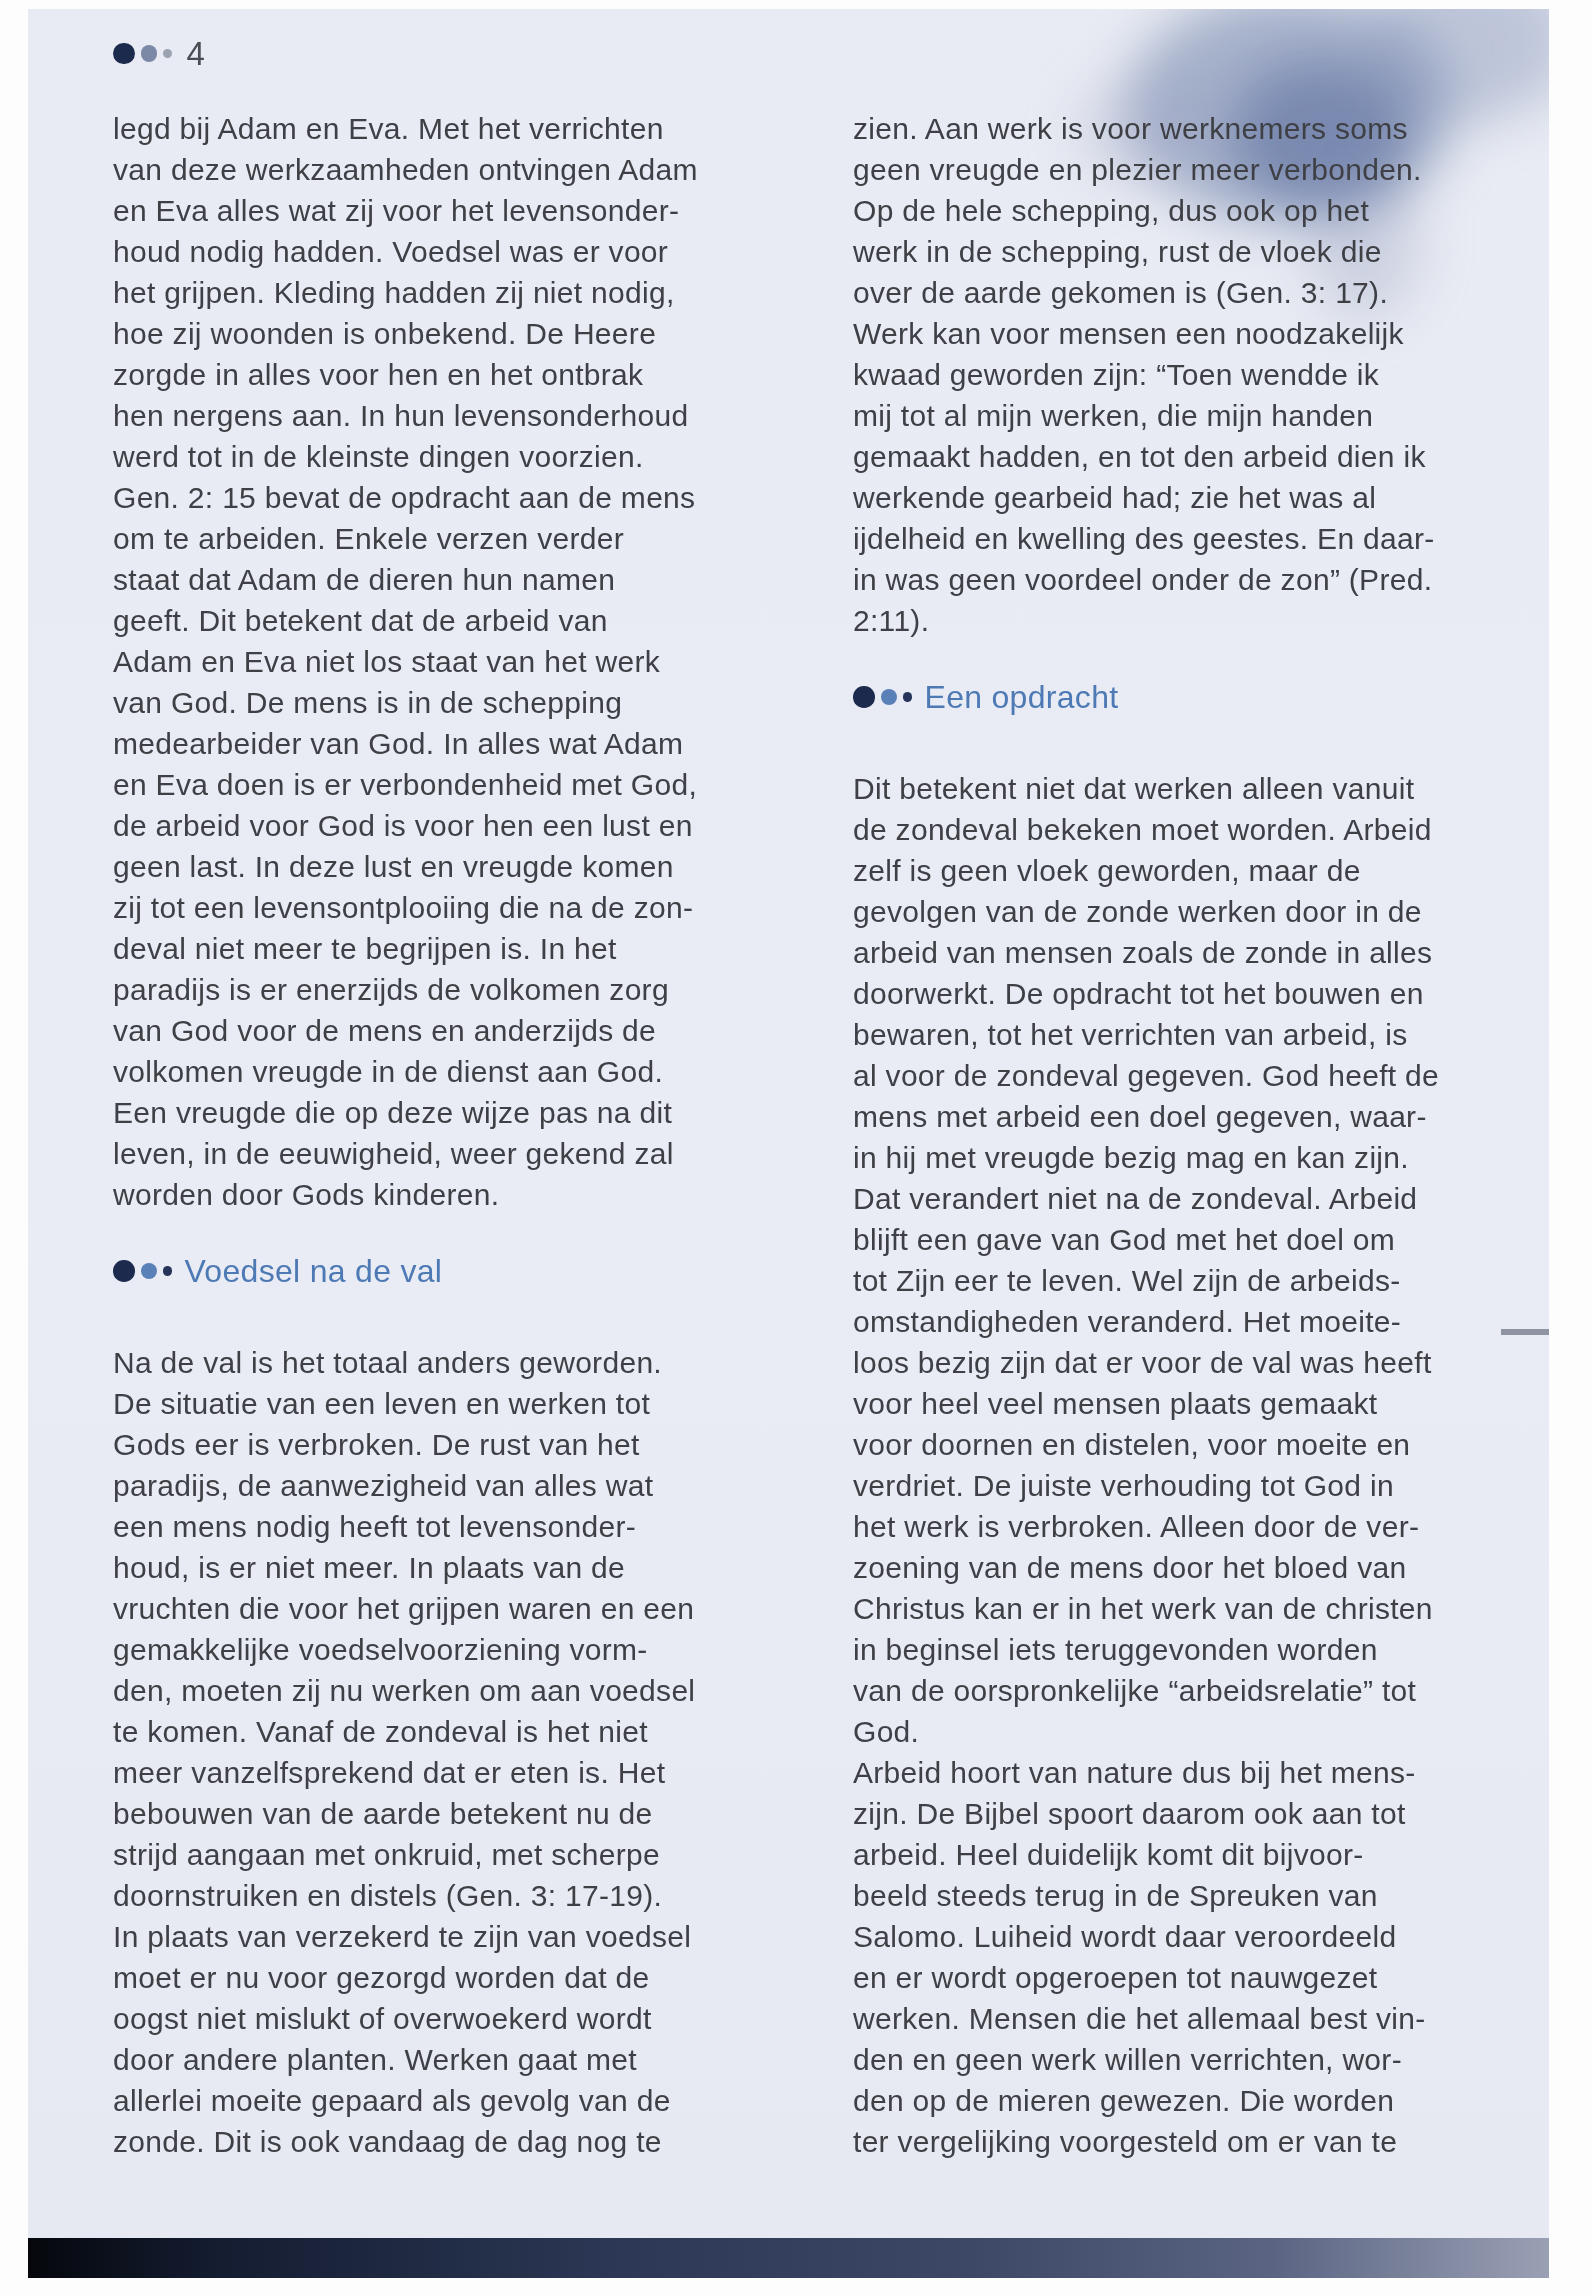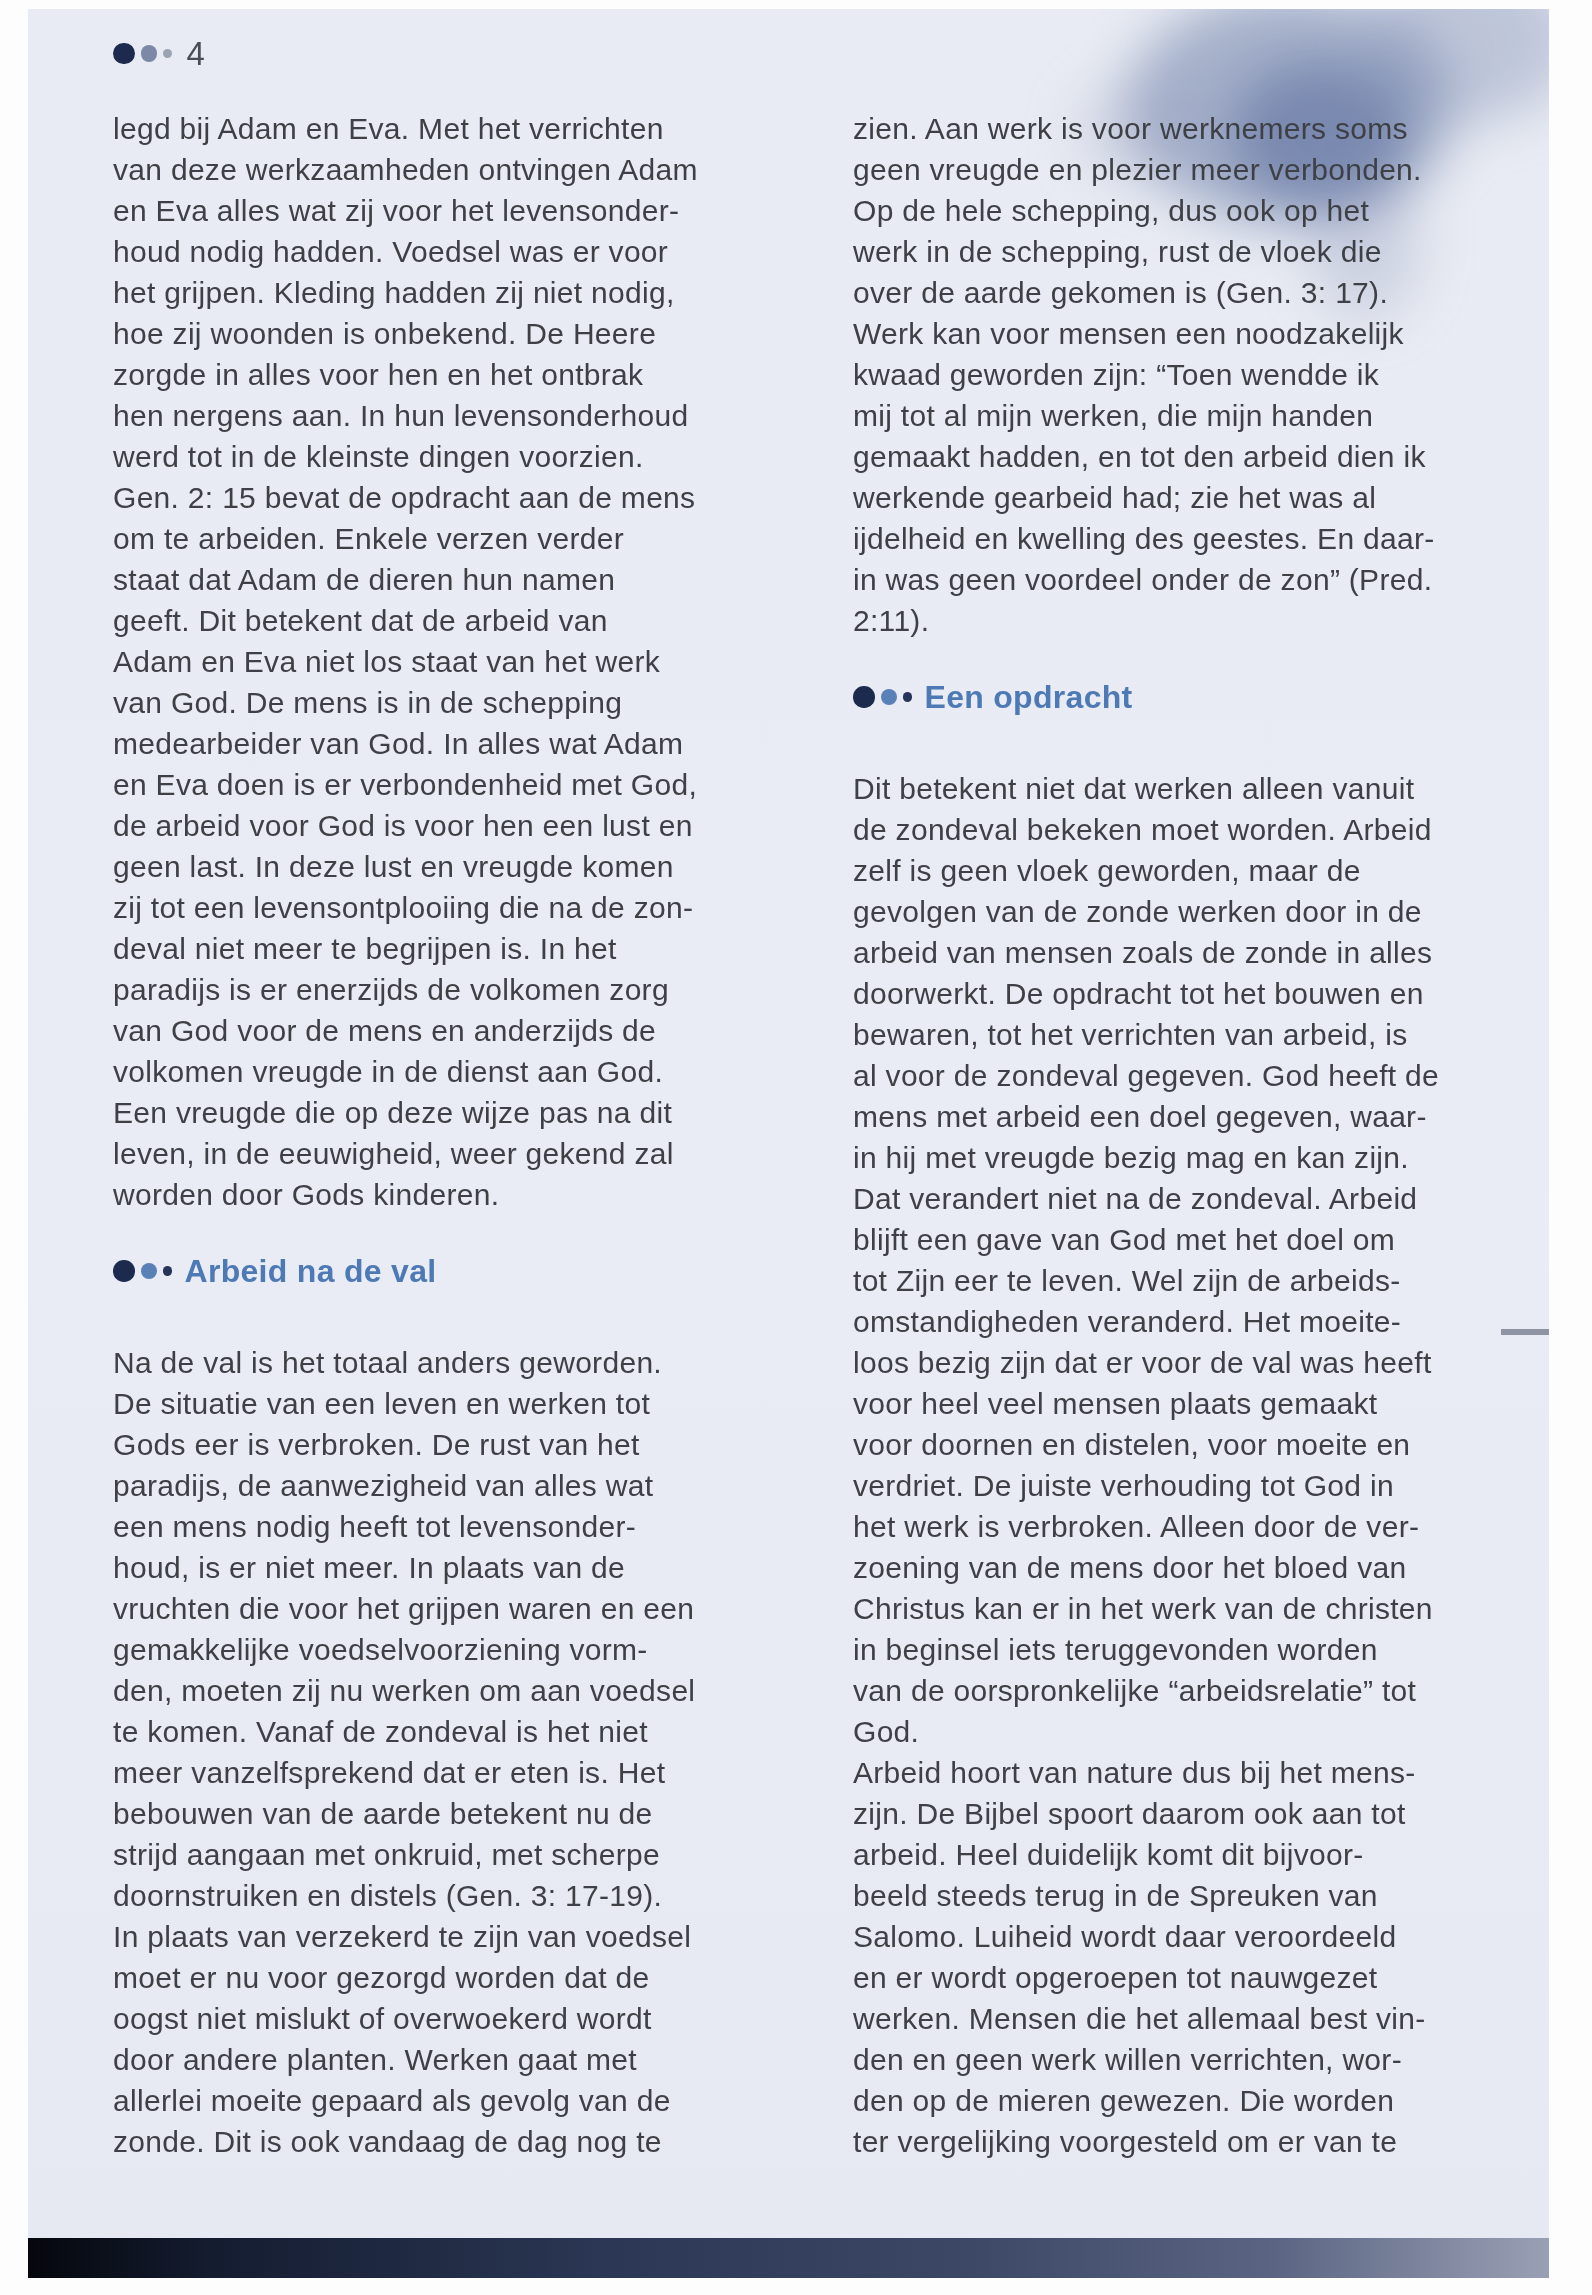--- a/index.html
+++ b/index.html
@@ -107,21 +107,21 @@
     letter-spacing: 0.3px;
     color: #3e4045;
   }
   .col h2 {
     margin: 36px 0 50px 0;
     display: flex;
     align-items: center;
     font-size: 32px;
     line-height: 41px;
     color: #4d79b4;
-    font-weight: bold;
+    font-weight: normal;
     letter-spacing: 0.3px;
   }
   .col h2 .dots { margin-right: 12px; }
 </style>
 </head>
 <body>
 
 <div class="canvas">
   <div class="page">
 
@@ -171,21 +171,21 @@
 volkomen vreugde in de dienst aan God.
 Een vreugde die op deze wijze pas na dit
 leven, in de eeuwigheid, weer gekend zal
 worden door Gods kinderen.</p>
         <h2>
           <span class="dots">
             <span class="dot dot1"></span>
             <span class="dot dot2"></span>
             <span class="dot dot3"></span>
           </span>
-          <span>Arbeid na de val</span>
+          <span>Voedsel na de val</span>
         </h2>
         <p>Na de val is het totaal anders geworden.
 De situatie van een leven en werken tot
 Gods eer is verbroken. De rust van het
 paradijs, de aanwezigheid van alles wat
 een mens nodig heeft tot levensonder-
 houd, is er niet meer. In plaats van de
 vruchten die voor het grijpen waren en een
 gemakkelijke voedselvoorziening vorm-
 den, moeten zij nu werken om aan voedsel

